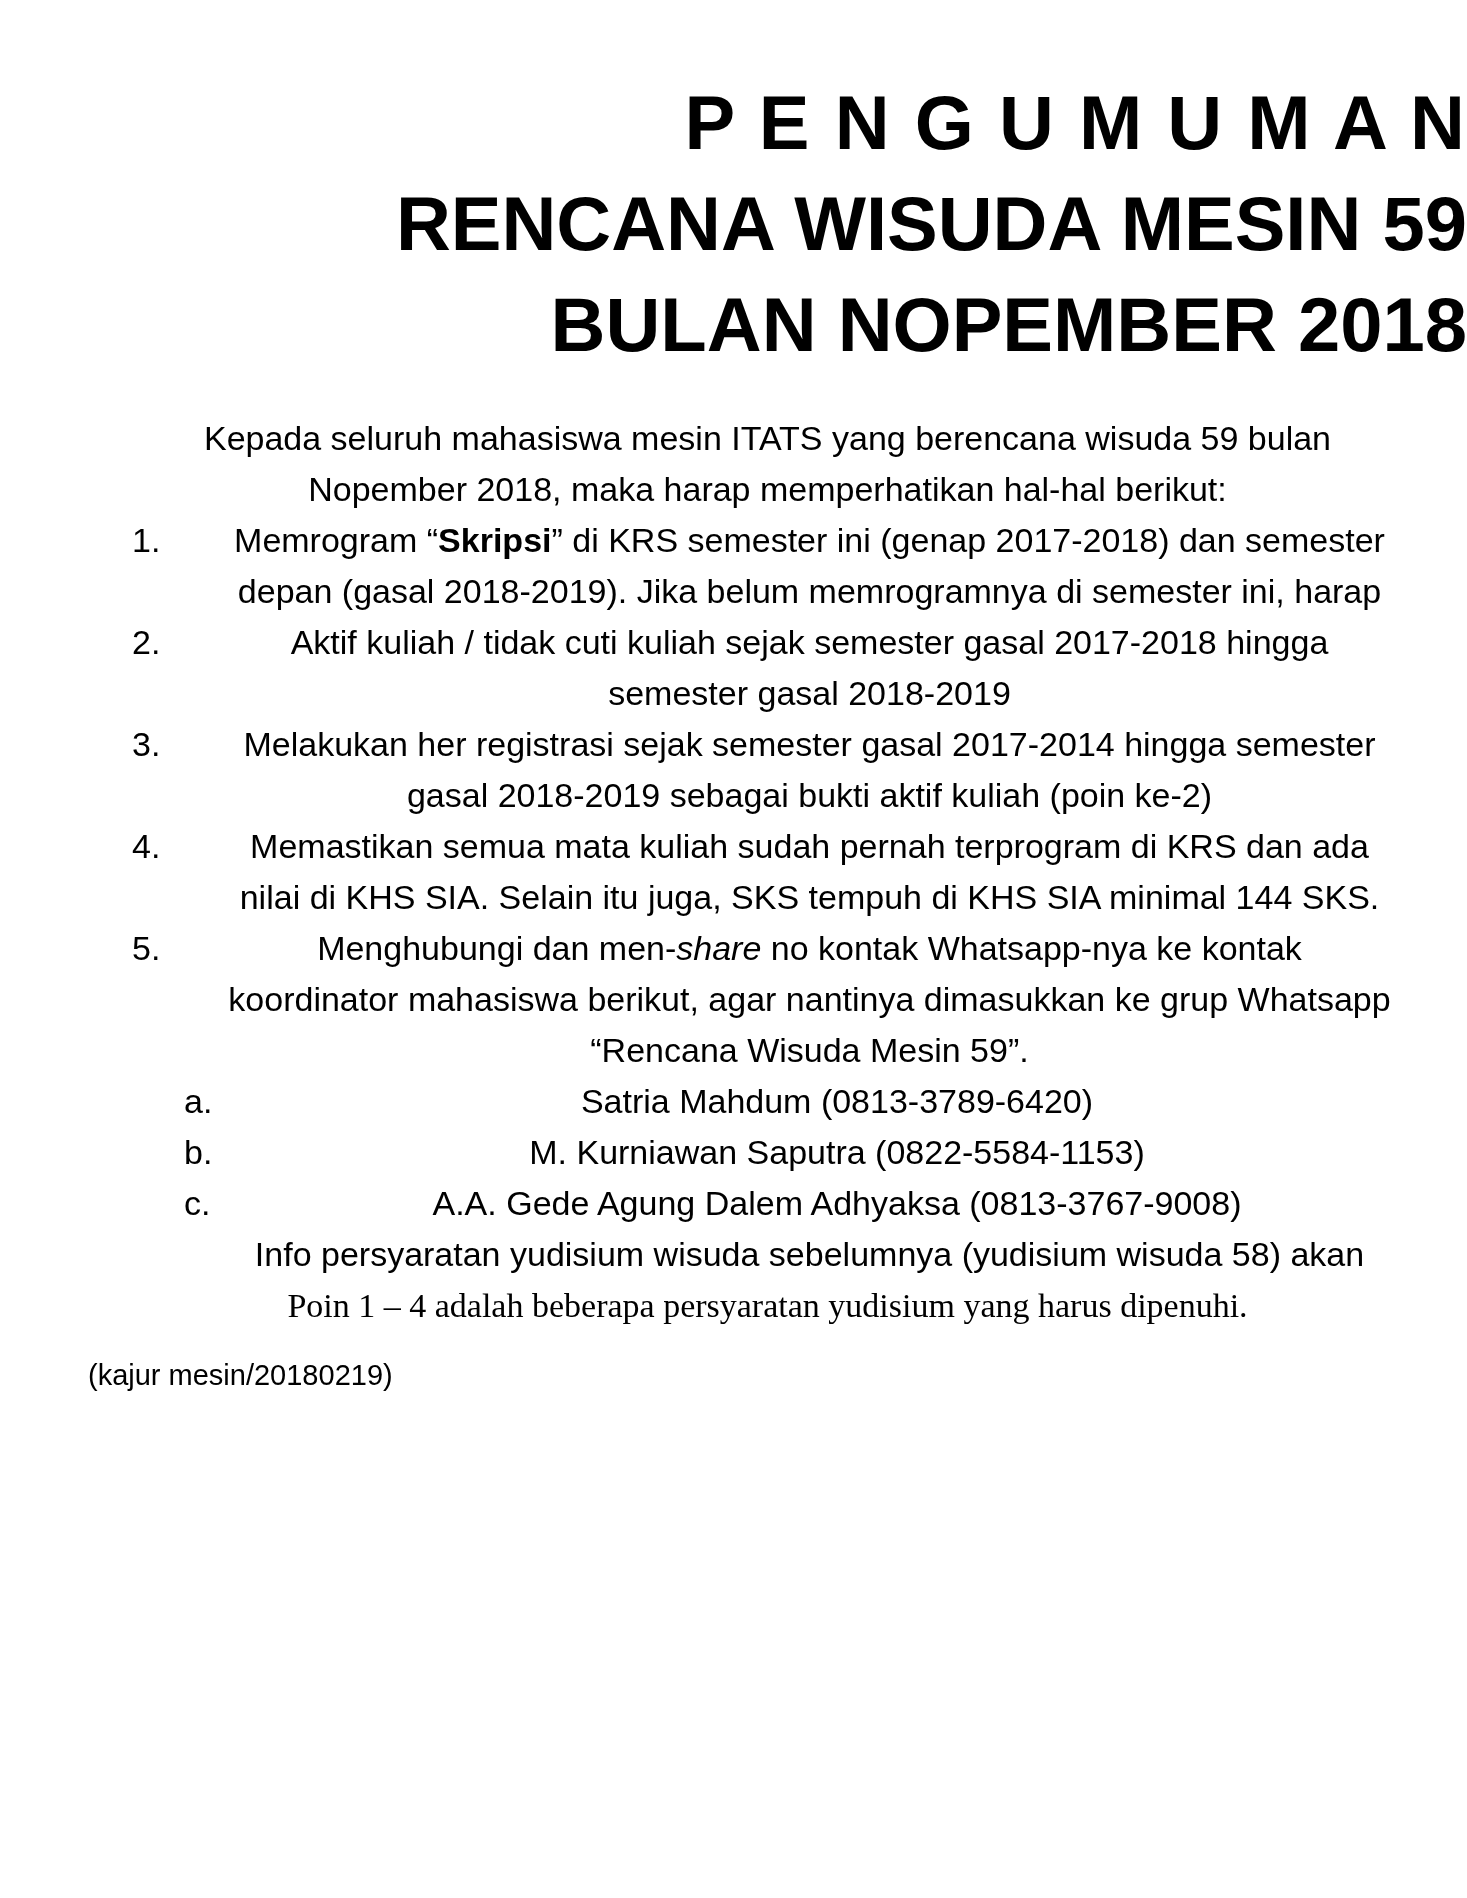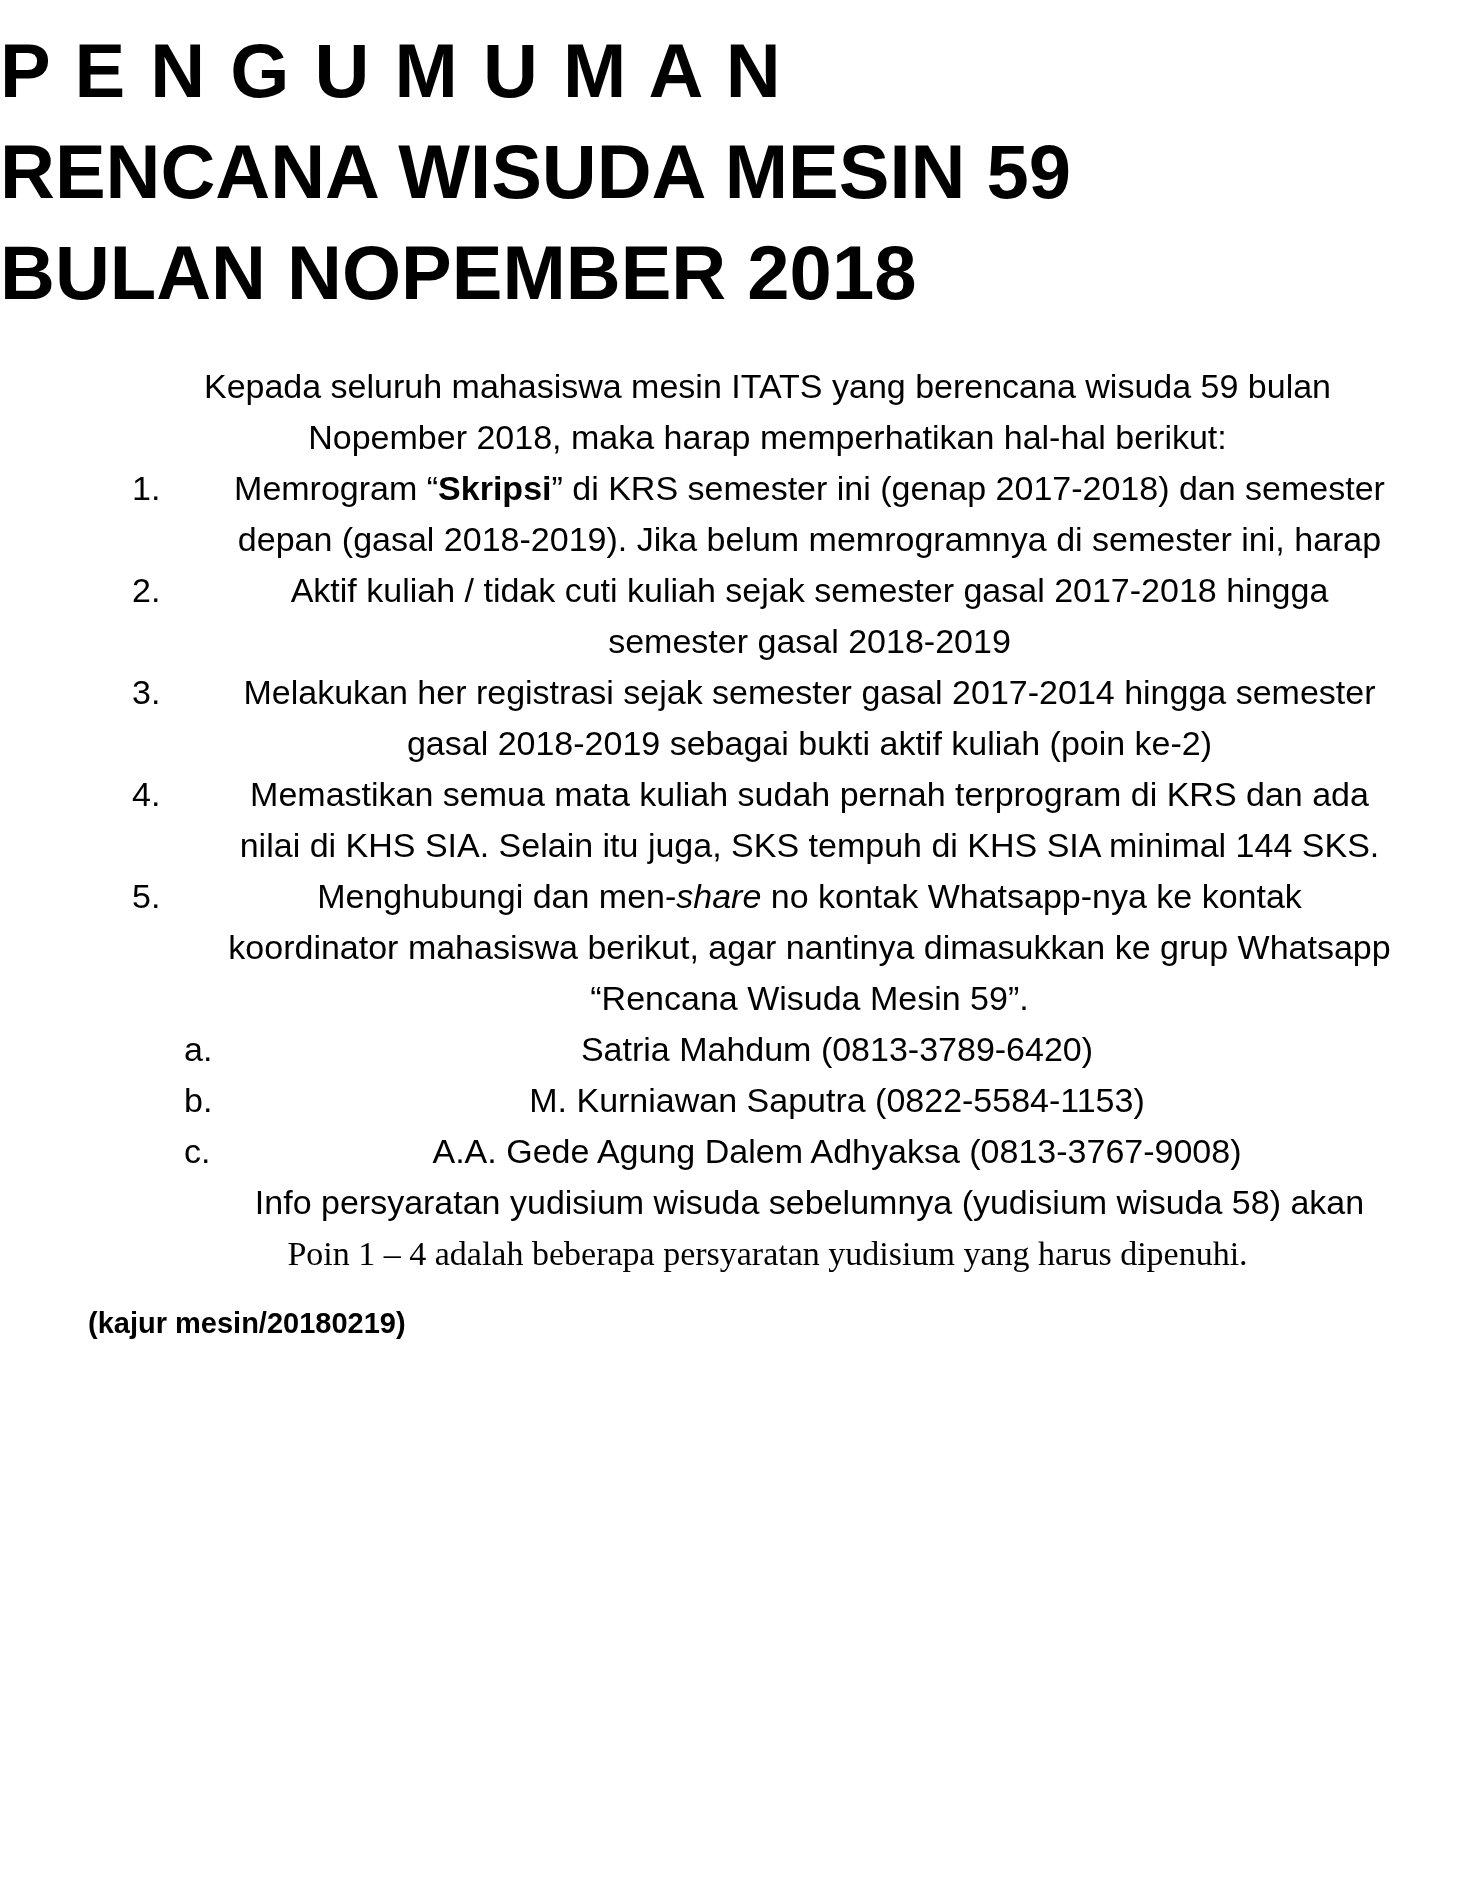--- a/index.html
+++ b/index.html
@@ -10,22 +10,22 @@
   .doc {
     position: relative;
     width: 1467px;
     height: 1898px;
     background: #ffffff;
     color: #000000;
     font-family: "Liberation Sans", sans-serif;
     overflow: hidden;
   }
   .title {
-    padding-top: 20px;
-    text-align: left;
+    padding-top: 72px;
+    text-align: right;
     font-weight: 700;
     font-size: 76px;
     line-height: 101px;
     white-space: nowrap;
   }
   .title .t1 { letter-spacing: 2px; }
   .content {
     margin-top: 38px;
     padding-left: 88px;
     padding-right: 20px;
@@ -40,21 +40,20 @@
   .subnum { position: absolute; left: 96px; top: 0; } 
   .b { font-weight: 700; }
   .i { font-style: italic; }
   .closing { margin-top: 0; font-family: Liberation Serif, serif; }
   .footer {
     margin-top: 24px;
     padding-left: 88px;
     font-size: 29px;
     line-height: 40px;
     white-space: nowrap;
-    font-weight: bold;
   }
 </style>
 </head>
 <body>
 
 <div class="doc">
 
   <div class="title">
     <div class="t1">P E N G U M U M A N</div>
     <div class="t2">RENCANA WISUDA MESIN 59</div>

